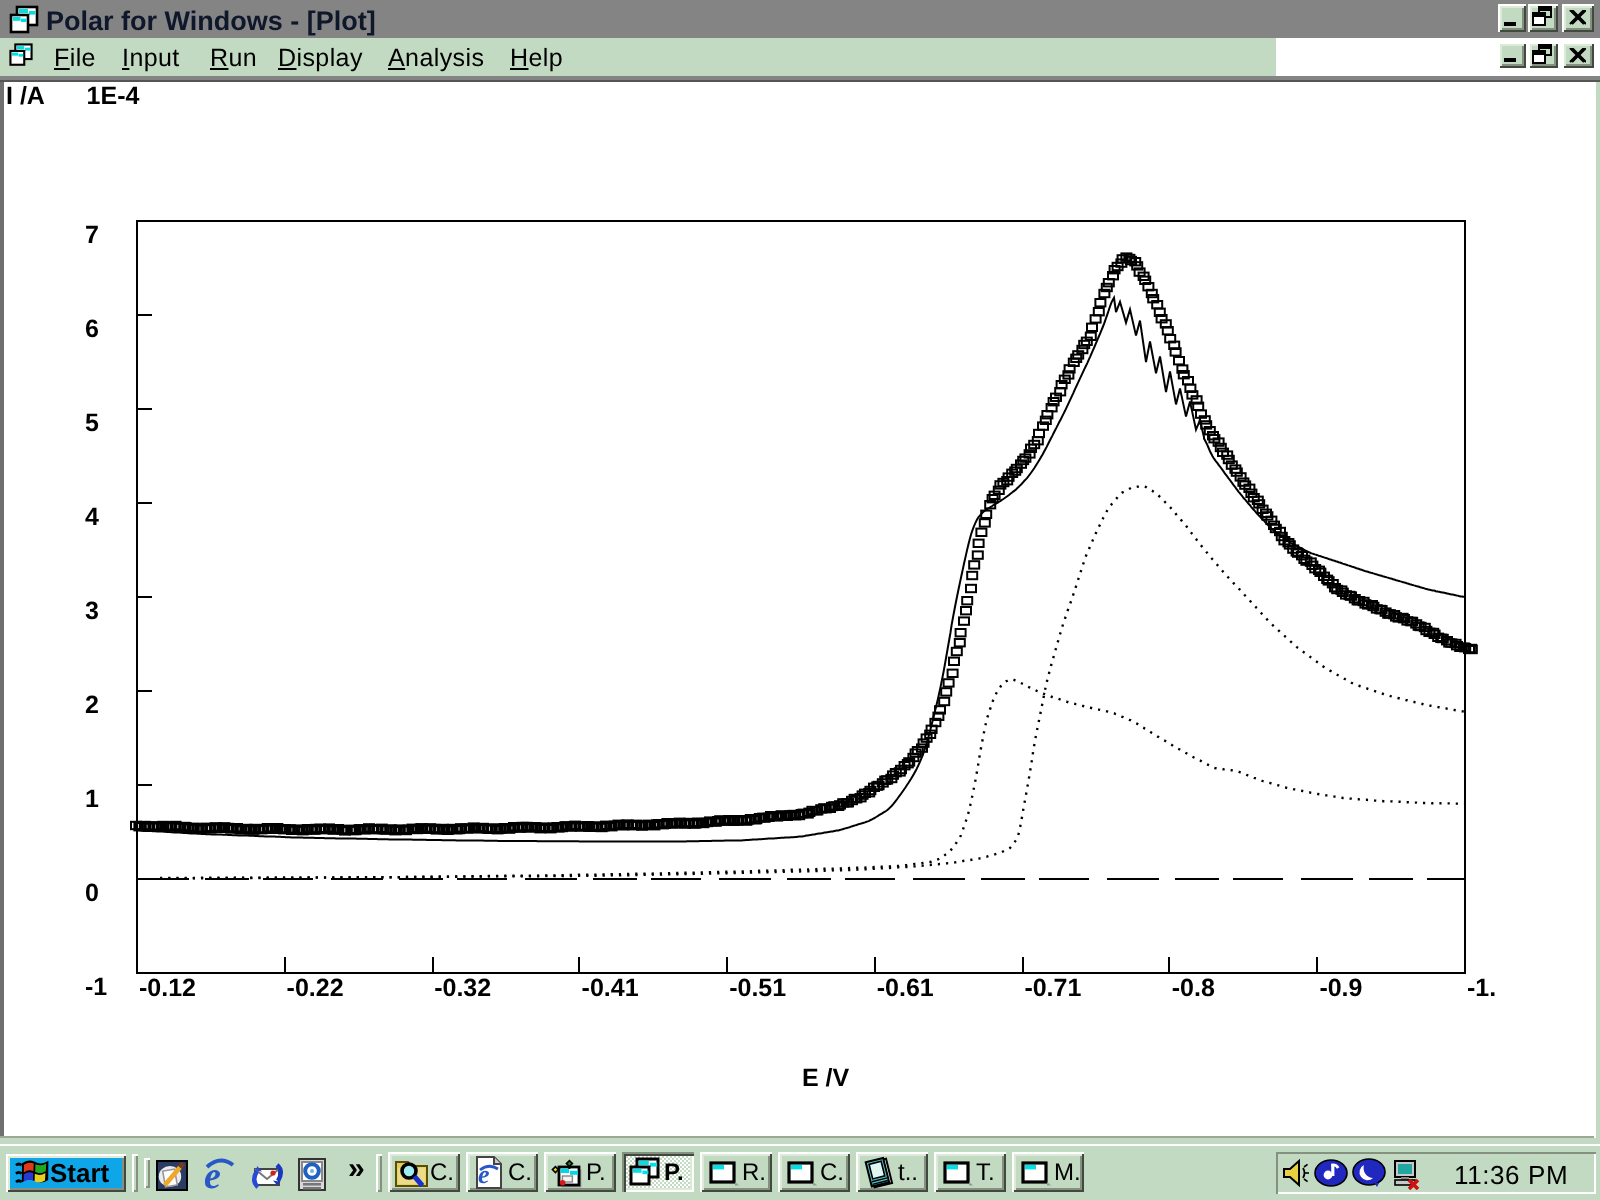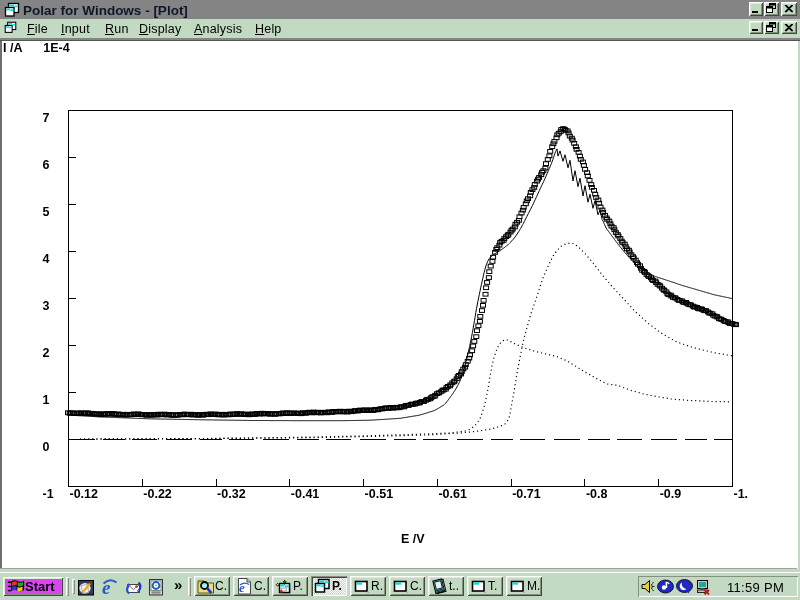--- a/index.html
+++ b/index.html
@@ -564,21 +564,21 @@
   <rect x="0.5" y="3.5" width="6" height="2" fill="#000" stroke="none"></rect>
  </svg>
 </div>
 <div style="position:absolute;top:2px;height:14px;background:#c2dac2;box-shadow: inset 1px 1px 0 #ffffff, inset -1px -1px 0 #404a40, inset 2px 2px 0 #dcead8, inset -2px -2px 0 #85917e;left:781px;width:16px;">
  <svg width="9" height="8" viewBox="0 0 9 8" style="position:absolute;left:3px;top:3px">
   <path d="M1 0 L8 7 M2 0 L9 7 M8 0 L1 7 M9 0 L2 7" stroke="#000" stroke-width="1.1"></path>
  </svg>
 </div>
 </div>
 
-<div style="position:absolute;left:0;top:19px;width:800px;height:19px;background:#c2dac2">
+<div style="position:absolute;left:0;top:19px;width:638px;height:19px;background:#c2dac2">
   <svg style="position:absolute;left:4px;top:2px" width="13" height="13" viewBox="0 0 16 16">
 <rect x="4.5" y="1.5" width="10" height="9" fill="#fff" stroke="#000" stroke-width="1.3"></rect>
 <rect x="5.5" y="2.5" width="4.5" height="2" fill="#00e0e0"></rect>
 <rect x="10.5" y="3.5" width="3.2" height="1.8" fill="#00e0e0"></rect>
 <rect x="1.5" y="5.5" width="8.5" height="8.5" fill="#fff" stroke="#000" stroke-width="1.3"></rect>
 <rect x="2.5" y="6.5" width="3.8" height="1.9" fill="#00e0e0"></rect>
 <rect x="6.5" y="7.3" width="2.8" height="1.7" fill="#00e0e0"></rect>
 </svg>
   <div style="position:absolute;left:27px;top:2.5px;font-size:12.5px;color:#000;letter-spacing:0.2px">
     <span style="position:absolute;left:0px"><u>F</u>ile</span>
@@ -606,21 +606,21 @@
  </svg>
 </div>
 </div>
 <div style="position:absolute;left:0;top:38px;width:800px;height:2px;background:#848484"></div>
 <div style="position:absolute;left:0;top:40px;width:800px;height:1px;background:#555"></div>
 
 <div style="position:absolute;left:0;top:569px;width:800px;height:31px;background:#c2dac2"></div>
 <div style="position:absolute;left:0;top:572px;width:800px;height:1px;background:#fff"></div>
 <div style="position:absolute;left:0;top:568px;width:797px;height:1px;background:#9aa894"></div>
 
-<div style="position:absolute;left:3px;top:577px;width:60px;height:19px;background:#d946ef;box-shadow: inset 1px 1px 0 #ffffff, inset -1px -1px 0 #404a40, inset 2px 2px 0 #dcead8, inset -2px -2px 0 #85917e;">
+<div style="position:absolute;left:3px;top:577px;width:60px;height:19px;background:#0ea5e9;box-shadow: inset 1px 1px 0 #ffffff, inset -1px -1px 0 #404a40, inset 2px 2px 0 #dcead8, inset -2px -2px 0 #85917e;">
   <div style="position:absolute;left:4px;top:1px"><svg width="19" height="17" viewBox="0 0 19 17">
 <path d="M1 4.6 q1.4 -1.2 2.8 0 M1 8.8 q1.4 -1.2 2.8 0 M1 13 q1.4 -1.2 2.8 0" stroke="#000" fill="none" stroke-width="1.4"></path>
 <path d="M4 3.6 q3.2 -2.4 6.4 -0.7 q3.4 1.8 6.8 -0.5 l-0.1 9.6 q-3.4 2.3 -6.8 0.5 q-3.2 -1.7 -6.4 0.7 z" fill="#000"></path>
 <path d="M5 4.4 q2.5 -1.7 4.9 -0.6 l-0.2 3.8 q-2.4 -1.1 -4.8 0.6 z" fill="#e03818"></path>
 <path d="M10.7 4.1 q2.7 1.3 5.4 -0.4 l-0.2 3.9 q-2.7 1.7 -5.3 0.4 z" fill="#20a820"></path>
 <path d="M4.9 9.1 q2.4 -1.7 4.8 -0.6 l-0.2 3.8 q-2.4 -1.1 -4.7 0.6 z" fill="#2838d0"></path>
 <path d="M10.4 8.9 q2.6 1.3 5.3 -0.4 l-0.2 3.8 q-2.7 1.7 -5.2 0.4 z" fill="#e8d020"></path>
 </svg></div>
   <div style="position:absolute;left:22px;top:2px;font-size:13px;font-weight:bold;color:#000">Start</div>
 </div>
@@ -765,12 +765,12 @@
 <path d="M6 3.5 a4 4 0 1 0 4.5 6.5 a5 5 0 0 1 -4.5 -6.5 z" fill="#fff"></path>
 <path d="M11 12 l1.5 2.5 l1 -2 z" fill="#2028c0"></path>
 </svg></div>
 <div style="position:absolute;left:694px;top:579px"><svg width="17" height="16" viewBox="0 0 17 16">
 <rect x="3.5" y="1.5" width="10" height="8" fill="#c8c8c8" stroke="#000"></rect>
 <rect x="5" y="3" width="7" height="5" fill="#20a8a0"></rect>
 <rect x="6.5" y="9.5" width="4" height="1.5" fill="#888"></rect>
 <rect x="3.5" y="11" width="10" height="2.5" fill="#c8c8c8" stroke="#000" stroke-width="0.8"></rect>
 <path d="M10.5 11 L15 15.5 M15 11 L10.5 15.5" stroke="#d01010" stroke-width="1.8"></path>
 </svg></div>
-<div style="position:absolute;left:727px;top:580px;font-size:13px;letter-spacing:0.3px;color:#000">11:59 PM</div>
+<div style="position:absolute;left:727px;top:580px;font-size:13px;letter-spacing:0.3px;color:#000">11:36 PM</div>
 </body></html>

